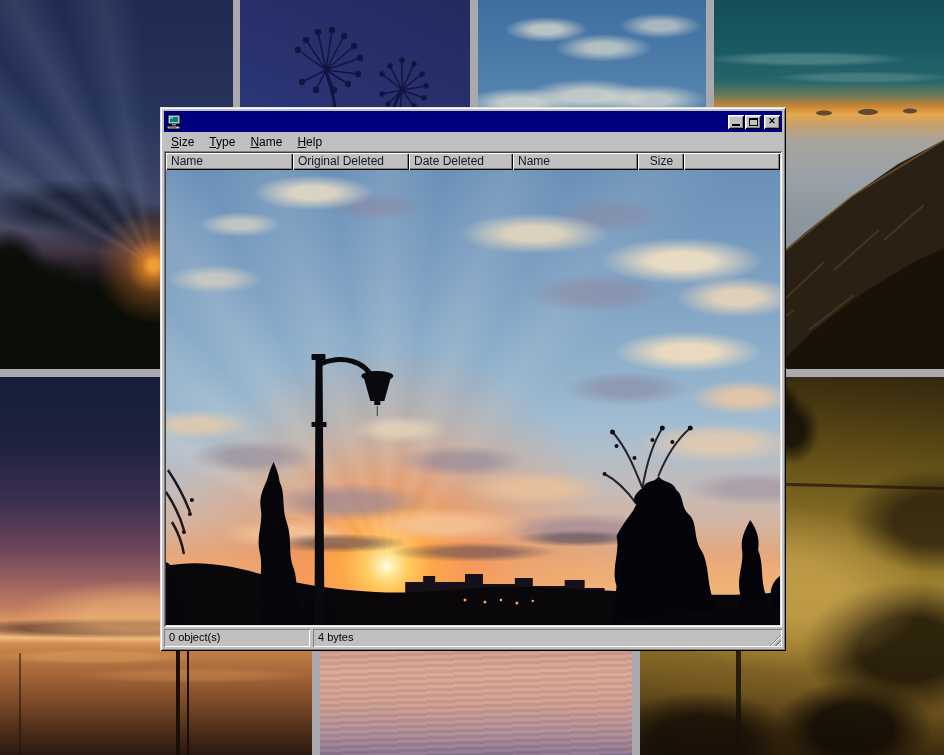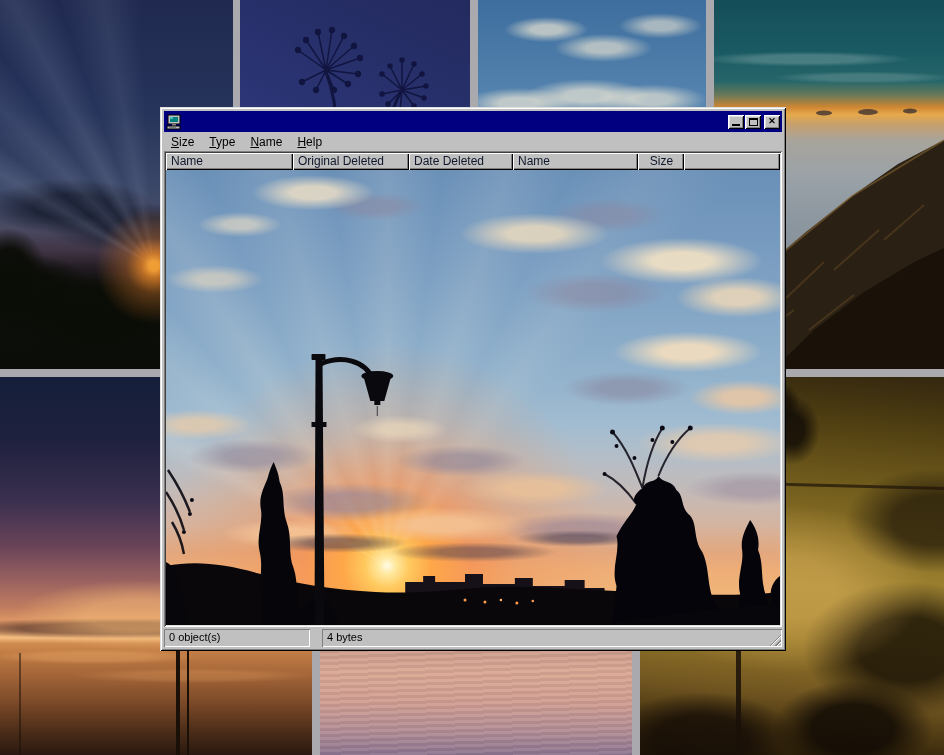--- a/index.html
+++ b/index.html
@@ -131,21 +131,21 @@
       radial-gradient(80px 24px at 72% 10%, rgba(140,132,156,.45) 30%, rgba(140,132,156,0) 72%),
       radial-gradient(90px 26px at 24% 5%, rgba(242,226,198,.8) 25%, rgba(242,226,198,0) 68%),
       radial-gradient(70px 20px at 34% 8%, rgba(140,132,156,.45) 30%, rgba(140,132,156,0) 72%),
       radial-gradient(60px 18px at 12% 12%, rgba(242,226,198,.6) 25%, rgba(242,226,198,0) 70%),
       radial-gradient(120px 30px at 90% 60%, rgba(238,205,170,.75) 25%, rgba(238,205,170,0) 68%),
       radial-gradient(100px 24px at 96% 70%, rgba(150,135,155,.5) 30%, rgba(150,135,155,0) 72%);}
   .photo-sil{position:absolute;inset:0;width:100%;height:100%;}
   .statusbar{height:18px;margin-top:2px;display:flex;flex:none;}
   .status-panel{height:18px;background:#c0c0c0;font-size:11px;color:#000;padding:2px 0 0 5px;white-space:nowrap;overflow:hidden;
     box-shadow: inset 1px 1px 0 #808080, inset -1px -1px 0 #fff;}
-  .status-panel.p1{width:146px;margin-right:12px;flex:none;}
+  .status-panel.p1{width:146px;margin-right:3px;flex:none;}
   .status-panel.p2{flex:1;position:relative;}
   .grip{position:absolute;right:1px;bottom:1px;width:13px;height:13px;clip-path:polygon(100% 0,100% 100%,0 100%);
     background:repeating-linear-gradient(135deg, rgba(0,0,0,0) 0 2px, #808080 2px 3px, #fff 3px 4px);}
 </style>
 </head>
 <body>
 
 <div class="desktop">
 
   <div class="tile tile-tl"></div>

